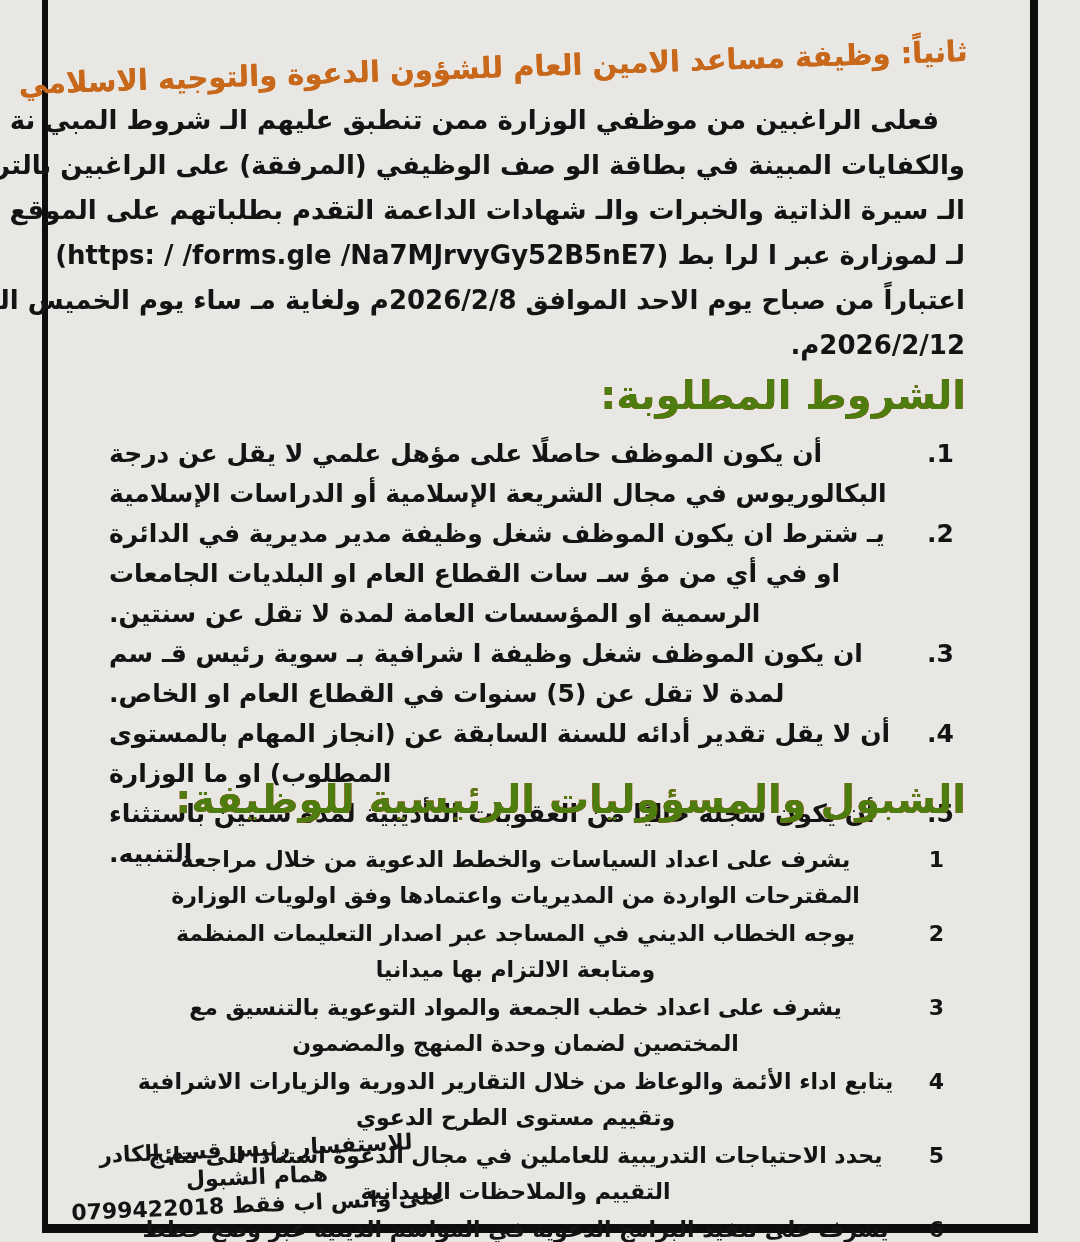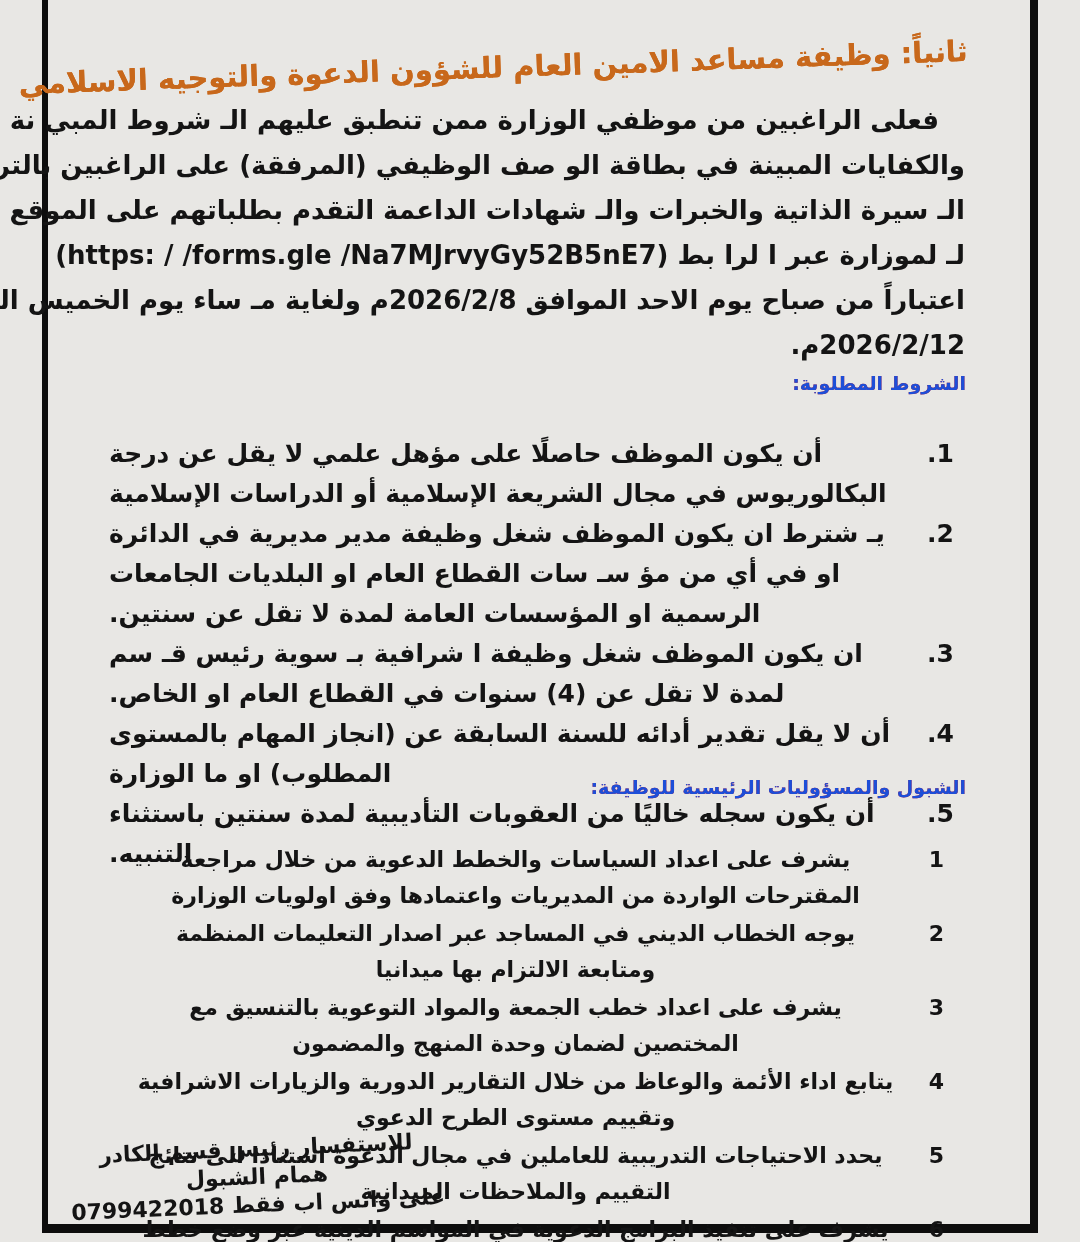--- a/index.html
+++ b/index.html
@@ -25,21 +25,21 @@
     text-shadow:0 0 0.4px #c8681b;
   }
   .intro{
     position:absolute;right:115px;top:98px;width:860px;
     font-size:26px;line-height:45px;text-align:right;
   }
   .intro .line{white-space:nowrap;}
   .intro .indent{padding-right:26px;}
   .sec-heading{
     position:absolute;right:114px;
-    font-size:19px;color:#1d4ed8;white-space:nowrap;
+    font-size:40px;color:#4d7c0f;white-space:nowrap;
     text-shadow:0 0 0.4px #e01414;
   }
   .h-req{top:372px;}
   .h-duties{top:776px;}
 
   .req-list{
     position:absolute;right:126px;top:434px;width:845px;
     font-size:25px;line-height:40px;
   }
   .req-item{display:flex;align-items:flex-start;}
@@ -88,21 +88,21 @@
     <div class="req-item">
       <span class="marker">1.</span>
       <span class="txt">أن يكون الموظف حاصلًا على مؤهل علمي لا يقل عن درجة البكالوريوس في مجال الشريعة الإسلامية أو الدراسات الإسلامية</span>
     </div>
     <div class="req-item">
       <span class="marker">2.</span>
       <span class="txt">يـ شترط ان يكون الموظف   شغل وظيفة مدير مديرية في الدائرة او في أي من مؤ سـ  سات القطاع العام او البلديات الجامعات الرسمية او المؤسسات العامة لمدة لا تقل عن سنتين.</span>
     </div>
     <div class="req-item">
       <span class="marker">3.</span>
-      <span class="txt">ان يكون الموظف  شغل وظيفة ا شرافية بـ سوية رئيس قـ سم لمدة لا تقل عن (4)  سنوات في القطاع العام او الخاص.</span>
+      <span class="txt">ان يكون الموظف  شغل وظيفة ا شرافية بـ سوية رئيس قـ سم لمدة لا تقل عن (5)  سنوات في القطاع العام او الخاص.</span>
     </div>
     <div class="req-item">
       <span class="marker">4.</span>
       <span class="txt">أن لا يقل تقدير أدائه للسنة السابقة عن (انجاز المهام بالمستوى المطلوب) او ما الوزارة</span>
     </div>
     <div class="req-item">
       <span class="marker">5.</span>
       <span class="txt">أن يكون سجله خاليًا من العقوبات التأديبية لمدة سنتين باستثناء التنبيه.</span>
     </div>
   </div>

